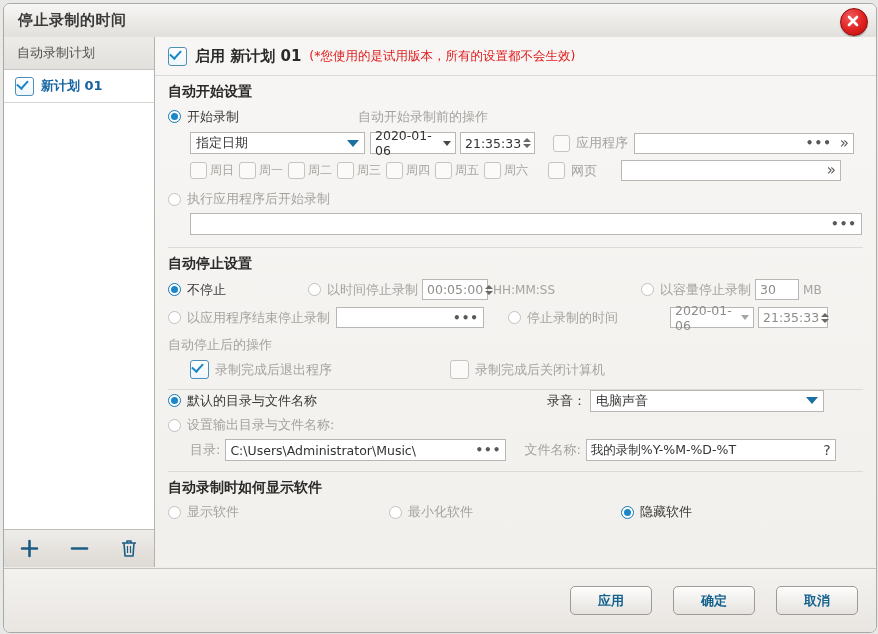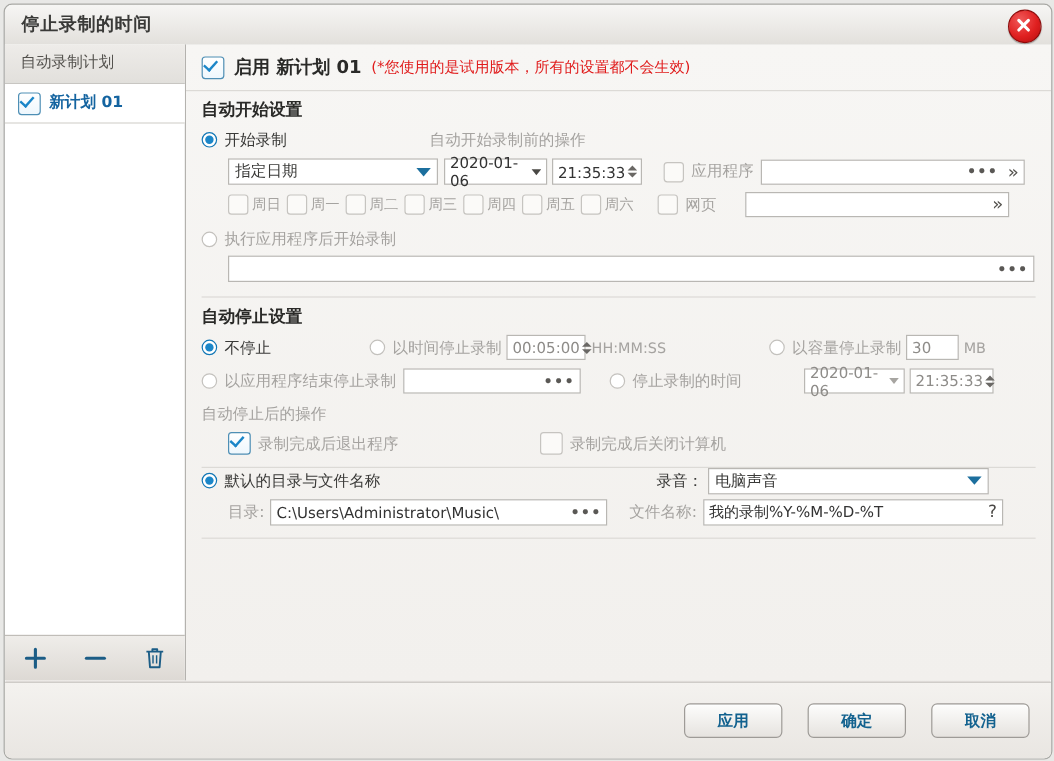--- a/index.html
+++ b/index.html
@@ -347,36 +347,51 @@
       <div class="row" style="height:21px;">
         <span class="radio on"></span>
         <span class="lbl">默认的目录与文件名称</span>
         <span class="lbl" style="margin-left:230px;">录音：</span>
         <div class="combo" style="margin-left:4px;width:234px;">
           <span>电脑声音</span>
           <span class="caret"></span>
         </div>
       </div>
 
+      <div class="row" style="margin-top:5px;">
+        <span class="radio off-dim"></span>
+        <span class="lbl dim">设置输出目录与文件名称:</span>
+      </div>
 
       <div class="row" style="margin-top:5px;">
         <span class="lbl dim" style="margin-left:22px;">目录:</span>
         <div class="field" style="margin-left:5px;width:281px;height:22px;justify-content:space-between;">
           <span>C:\Users\Administrator\Music\</span>
           <span class="dots">•••</span>
         </div>
         <span class="lbl dim" style="margin-left:18px;">文件名称:</span>
         <div class="field" style="margin-left:5px;width:250px;height:22px;justify-content:space-between;">
           <span>我的录制%Y-%M-%D-%T</span>
           <span style="color:#4a4845;font-size:14px;cursor:pointer;">?</span>
         </div>
       </div>
       <div class="hr" style="margin-top:10px;"></div>
     </div>
 
+    <div class="section">
+      <div class="section-title">自动录制时如何显示软件</div>
+      <div class="row" style="margin-top:3px;">
+        <span class="radio off-dim"></span>
+        <span class="lbl dim">显示软件</span>
+        <span class="radio off-dim" style="margin-left:150px;"></span>
+        <span class="lbl dim">最小化软件</span>
+        <span class="radio on" style="margin-left:148px;"></span>
+        <span class="lbl">隐藏软件</span>
+      </div>
+    </div>
 
   </div>
 
   <div class="footer">
     <div class="btn">应用</div>
     <div class="btn">确定</div>
     <div class="btn">取消</div>
   </div>
 
 </div>

